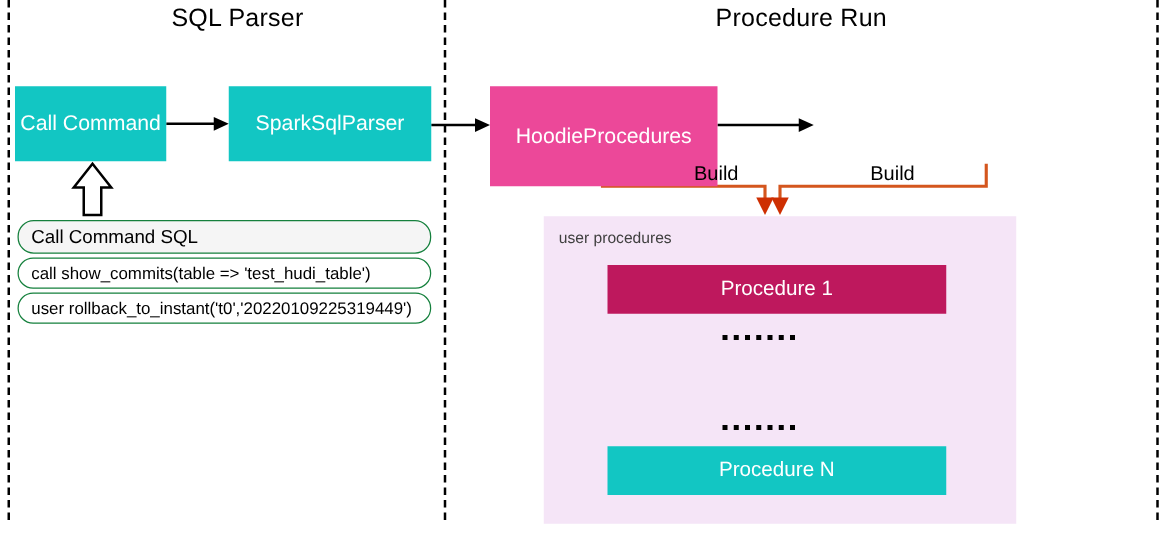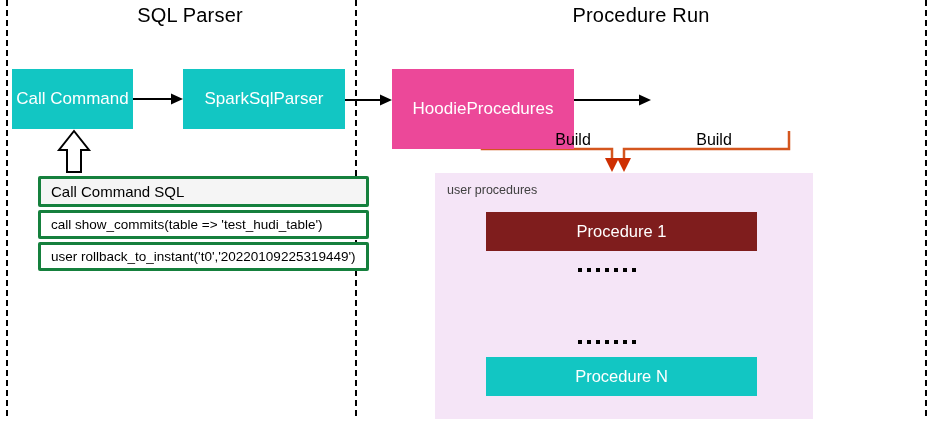--- a/index.html
+++ b/index.html
@@ -11,23 +11,23 @@
   .section-title{position:absolute;top:4px;font-size:20px;font-weight:500;text-align:center;letter-spacing:.2px;}
   .node{
     position:absolute;display:flex;align-items:center;justify-content:center;
     color:#fff;font-size:17px;text-align:center;line-height:1.25;
   }
   .node.small-pad{padding:0 4px;box-sizing:border-box;}
   svg.overlay{position:absolute;left:0;top:0;pointer-events:none;}
   .edge-label{position:absolute;font-size:16px;text-align:center;}
   .sql-card{position:absolute;left:14px;top:176px;width:331px;}
   .sql-row{
-    box-sizing:border-box;width:100%;border:3px solid #15803d;border-radius:2px;
+    box-sizing:border-box;width:100%;border:1px solid #15803d;border-radius:13px;
     padding:4px 10px;font-size:13.5px;background:#fff;margin-bottom:3px;
-    white-space:nowrap;overflow:hidden;margin-left:24px;
+    white-space:nowrap;overflow:hidden;
   }
   .sql-row.header{background:#f5f5f5;font-size:15px;padding:4px 10px;}
   .pink-box{position:absolute;left:435px;top:173px;width:378px;height:246px;}
   .pink-label{position:absolute;left:12px;top:10px;font-size:12.5px;color:#404040;}
   .proc{position:absolute;left:51px;width:271px;display:flex;align-items:center;justify-content:center;color:#fff;font-size:16.5px;}
   .dots{position:absolute;left:143px;display:flex;gap:5px;}
   .dots span{width:4px;height:4px;background:#000;display:block;}
 </style>
 </head>
 <body>
@@ -76,21 +76,21 @@
   <div class="edge-label" style="left:690px;top:131px;width:48px">Build</div>
 
   <div class="sql-card">
     <div class="sql-row header">Call Command SQL</div>
     <div class="sql-row">call show_commits(table =&gt; 'test_hudi_table')</div>
     <div class="sql-row">user rollback_to_instant('t0','20220109225319449')</div>
   </div>
 
   <div class="pink-box" style="background-color: rgb(245, 229, 247);">
     <div class="pink-label">user procedures</div>
-    <div class="proc" style="top: 39px; height: 39px; background-color: #7f1d1d;">Procedure 1</div>
+    <div class="proc" style="top: 39px; height: 39px; background-color: #be185d;">Procedure 1</div>
     <div class="dots" style="top:95px">
       <span></span>
         <span></span>
         <span></span>
         <span></span>
         <span></span>
         <span></span>
         <span></span>
     </div>
     <div class="dots" style="top:167px">

